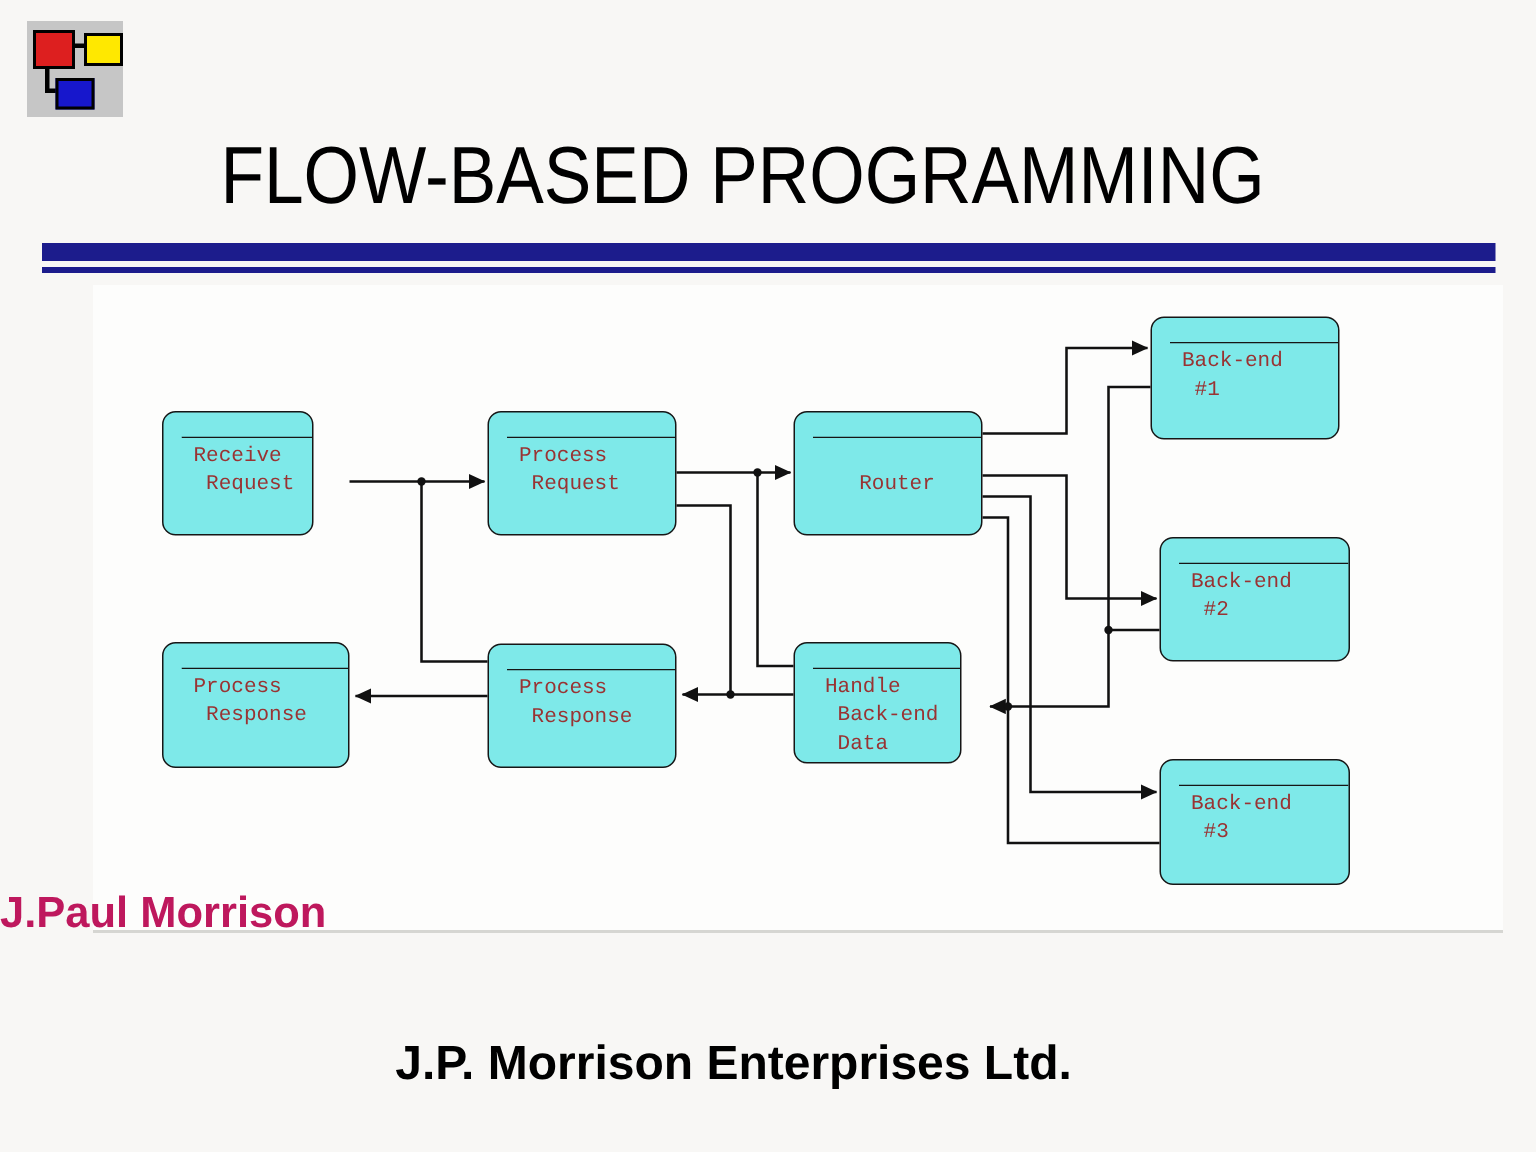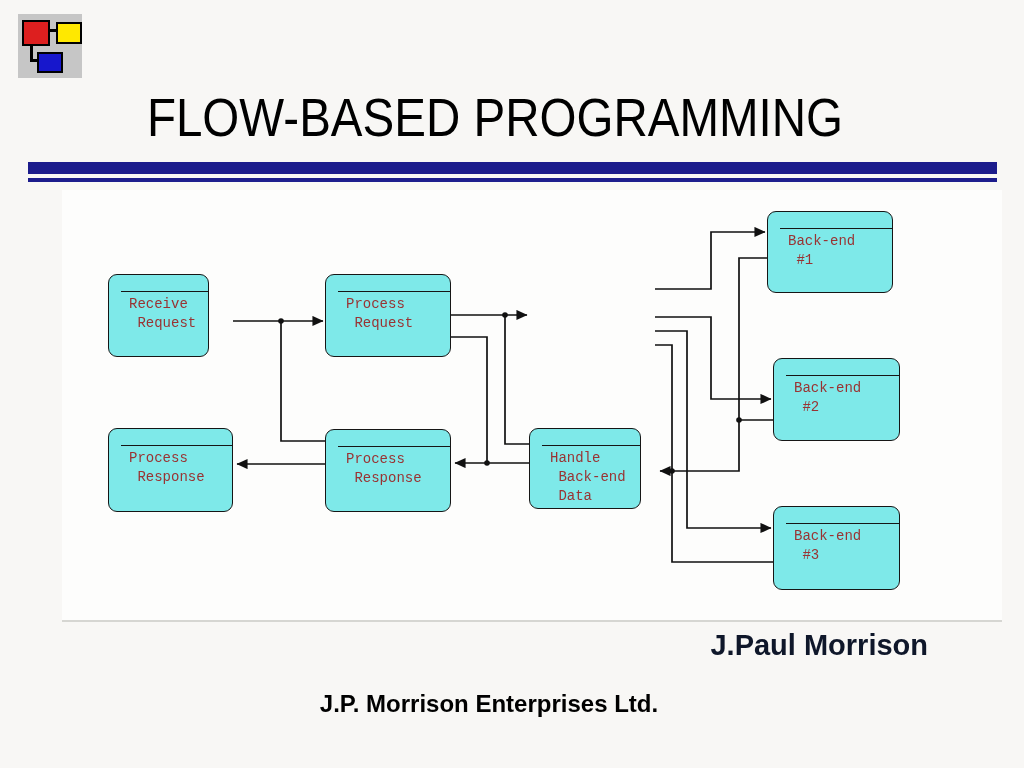--- a/index.html
+++ b/index.html
@@ -38,24 +38,24 @@
         border:1.5px solid var(--box-border,#161616);border-radius:9px;padding-left:12px;}
   .node-header{height:16px;border-bottom:1.5px solid var(--box-border,#161616);
                border-radius:7px 7px 0 0;}
   .node-body{font-family:"Liberation Mono","DejaVu Sans Mono",monospace;font-size:14px;
              line-height:19px;color:var(--box-text,#993333);white-space:pre;
              padding:3px 0 0 8px;}
   .node-body.center{display:flex;align-items:center;justify-content:center;
                     padding:0;height:calc(100% - 17.5px);}
 
   
-  .author{position:absolute;left:0;top:629px;width:928px;text-align:right;
-          font-size:29px;font-weight:700;color:#0f172a;}
+  .author{position:absolute;left:0;top:593px;width:928px;text-align:left;
+          font-size:29px;font-weight:700;color:#be185d;}
   .company{position:absolute;left:0;top:690px;width:978px;text-align:center;
-           font-size:24px;font-weight:700;color:#000;}
+           font-size:32px;font-weight:700;color:#000;}
 </style>
 </head>
 <body>
 
 <div class="slide">
 
   <div class="logo">
     <div class="lc lc-h1"></div>
     <div class="lc lc-v1"></div>
     <div class="lc lc-h2"></div>
@@ -100,20 +100,24 @@
       <div class="node" style="left: 108px; top: 274px; width: 101px; height: 83px;">
         <div class="node-header"></div>
         <div class="node-body">Receive
  Request</div>
       </div>
       <div class="node" style="left: 325px; top: 274px; width: 126px; height: 83px;">
         <div class="node-header"></div>
         <div class="node-body">Process
  Request</div>
       </div>
+      <div class="node" style="left: 529px; top: 274px; width: 126px; height: 83px;">
+        <div class="node-header"></div>
+        <div class="node-body center">Router</div>
+      </div>
       <div class="node" style="left: 767px; top: 211px; width: 126px; height: 82px;">
         <div class="node-header"></div>
         <div class="node-body">Back-end
  #1</div>
       </div>
       <div class="node" style="left: 773px; top: 358px; width: 127px; height: 83px;">
         <div class="node-header"></div>
         <div class="node-body">Back-end
  #2</div>
       </div>

